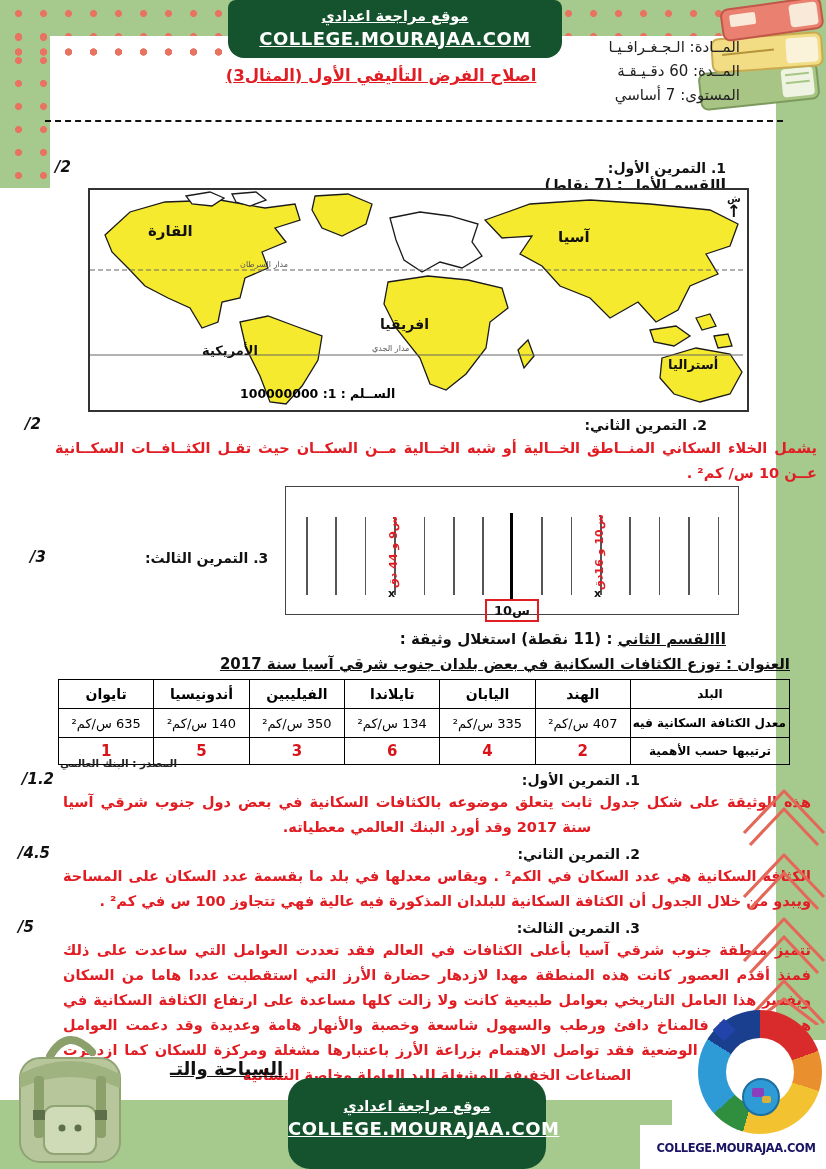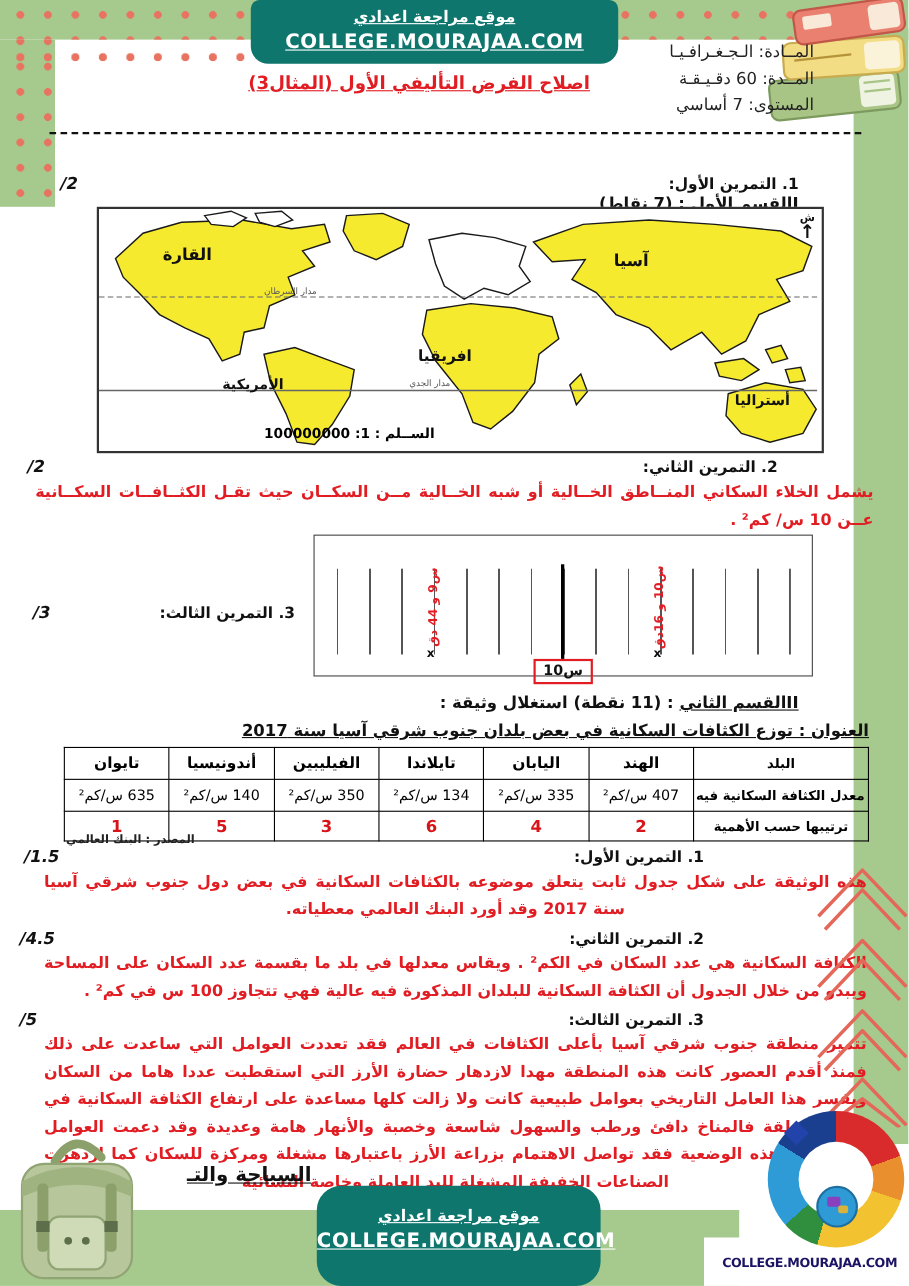--- a/index.html
+++ b/index.html
@@ -14,37 +14,37 @@
   .strip-left{left:0;top:36px;width:50px;height:152px;background-color:#a6c98e;
     background-image:radial-gradient(circle,#e87361 3.2px,transparent 3.8px);
     background-size:25px 23px;background-position:6px -10px;}
   .dots-row{left:0;top:42px;width:232px;height:14px;
     background-image:radial-gradient(circle,#e87361 3.4px,transparent 4px);
     background-size:25px 14px;background-position:6px 3px;}
   .strip-right{left:776px;top:26px;width:50px;height:1014px;background:#a6c98e;}
   .footer-band{left:0;top:1100px;width:672px;height:69px;background:#a6c98e;}
   .footer-white{left:640px;top:1125px;width:186px;height:44px;background:#fff;}
   
-  .banner{background:#0f766e;text-align:center;color:#fff;}
+  .banner{background:#14532d;text-align:center;color:#fff;}
   .banner-top{left:228px;top:0;width:334px;height:58px;border-radius:8px 8px 16px 16px;padding-top:6px;box-sizing:border-box;}
   .banner-bottom{left:288px;top:1078px;width:258px;height:91px;border-radius:22px;padding-top:18px;box-sizing:border-box;}
   .banner .l1{font-size:14.5px;font-weight:bold;text-decoration:underline;line-height:1.5;}
   .banner .l2{font-size:18px;font-weight:bold;text-decoration:underline;letter-spacing:.5px;}
   
   .hdr-line{right:86px;text-align:right;font-size:15px;font-weight:normal;color:#222;}
   .page-title{left:195px;top:66px;width:372px;text-align:center;color:#e11d23;
     font-size:16.5px;font-weight:bold;text-decoration:underline;}
   .divider{left:45px;top:120px;width:738px;border-top:2px dashed #111;height:0;}
   
   .sec-head{font-size:15px;font-weight:bold;color:#111;}
   .sec-head .nm{text-decoration:underline;}
   .ex-label{font-size:14px;font-weight:bold;color:#111;}
   .mark{font-size:15px;font-weight:bold;color:#111;font-style:italic;}
   .answer{color:#e11d23;font-size:14.5px;font-weight:bold;line-height:25px;
-    text-align:justify;text-align-last:right;}
+    text-align:justify;text-align-last:right;margin-left:23px;}
   .answer.center-last{text-align-last:center;}
   
   .map-box{left:88px;top:188px;width:657px;height:220px;border:2px solid #333;background:#fff;}
   .map-label{position:absolute;font-weight:bold;color:#111;white-space:nowrap;}
   .tropic-label{position:absolute;font-size:8px;color:#555;white-space:nowrap;}
   .map-key{position:absolute;left:330px;top:160px;width:150px;direction:rtl;}
   .map-key .kt{font-size:11px;font-weight:bold;text-decoration:underline;}
   .map-key .ktx{font-size:8px;line-height:11px;color:#222;}
   .swatch{width:38px;height:13px;background:#f6ea2f;border:1px solid #111;display:inline-block;}
   .map-scale{position:absolute;left:150px;top:196px;font-size:12.5px;font-weight:bold;direction:rtl;}
@@ -224,21 +224,21 @@
     <td class="rank">6</td>
     <td class="rank">3</td>
     <td class="rank">5</td>
     <td class="rank">1</td>
   </tr>
 </tbody>
   </table>
 <div class="abs source">المصدر : البنك العالمي</div>
 
 <div class="abs ex-label rtl" style="right:186px;top:772px;">1. التمرين الأول:</div>
-<div class="abs mark" style="left:22px;top:770px;">/1.5</div>
+<div class="abs mark" style="left:22px;top:770px;">/1.2</div>
 <div class="abs answer center-last rtl" style="left:40px;top:790px;width:748px;">هذه الوثيقة على شكل جدول ثابت يتعلق موضوعه بالكثافات السكانية في بعض دول جنوب شرقي آسيا سنة 2017 وقد أورد البنك العالمي معطياته.</div>
 
 <div class="abs ex-label rtl" style="right:186px;top:846px;">2. التمرين الثاني:</div>
 <div class="abs mark" style="left:18px;top:844px;">/4.5</div>
 <div class="abs answer rtl" style="left:40px;top:864px;width:748px;">الكثافة السكانية هي عدد السكان في الكم² . ويقاس معدلها في بلد ما بقسمة عدد السكان على المساحة ويبدو من خلال الجدول أن الكثافة السكانية للبلدان المذكورة فيه عالية فهي تتجاوز 100 س في كم² .</div>
 
 <div class="abs ex-label rtl" style="right:186px;top:920px;">3. التمرين الثالث:</div>
 <div class="abs mark" style="left:18px;top:918px;">/5</div>
 <div class="abs answer center-last rtl" style="left:40px;top:938px;width:748px;">تتميز منطقة جنوب شرقي آسيا بأعلى الكثافات في العالم فقد تعددت العوامل التي ساعدت على ذلك فمنذ أقدم العصور كانت هذه المنطقة مهدا لازدهار حضارة الأرز التي استقطبت عددا هاما من السكان ويفسر هذا العامل التاريخي بعوامل طبيعية كانت ولا زالت كلها مساعدة على ارتفاع الكثافة السكانية في هذه المنطقة  فالمناخ دافئ ورطب والسهول شاسعة وخصبة والأنهار هامة وعديدة وقد دعمت العوامل الاقتصادية هذه الوضعية فقد تواصل الاهتمام بزراعة الأرز باعتبارها مشغلة ومركزة للسكان كما ازدهرت الصناعات الخفيفة المشغلة لليد العاملة وخاصة النسائية</div>
 

